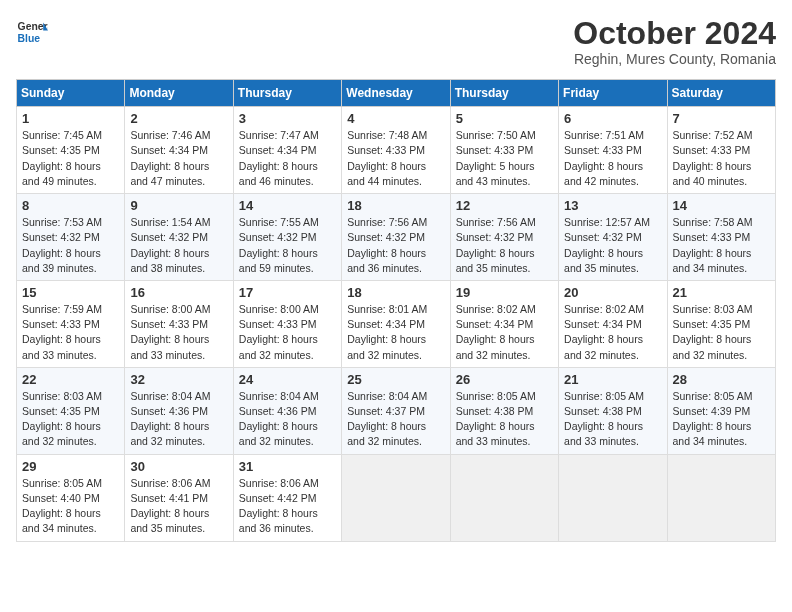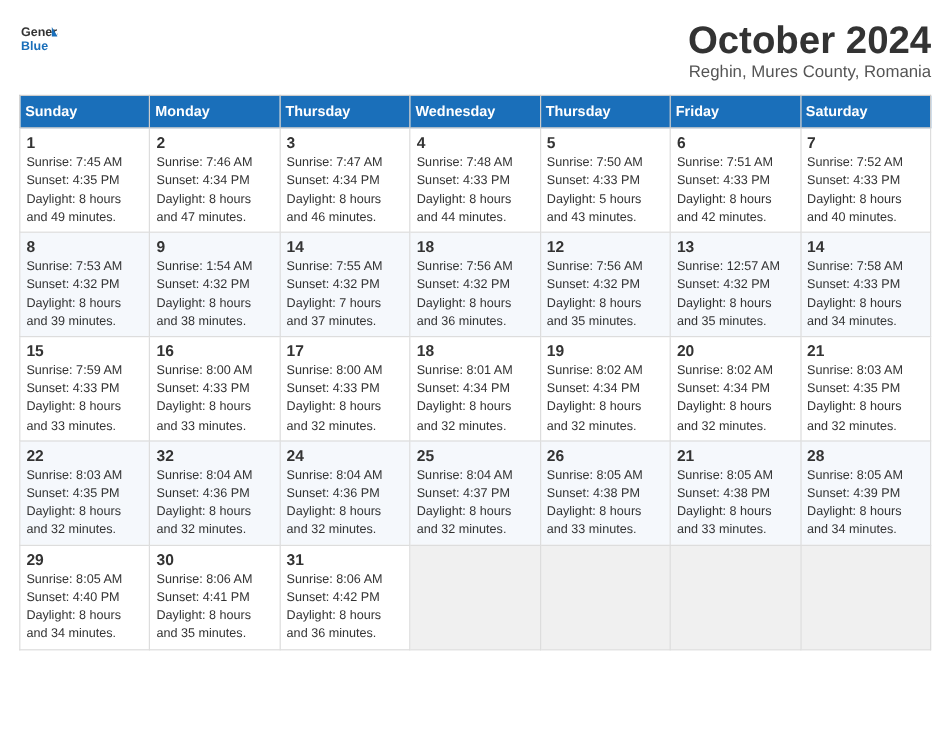--- a/index.html
+++ b/index.html
@@ -181,21 +181,21 @@
             <span>Sunrise: 1:54 AM</span><br>
             <span>Sunset: 4:32 PM</span><br>
             <span>Daylight: 8 hours and 38 minutes.</span>
           </div>
         </td>
         <td>
           <span class="day-num">14</span>
           <div class="day-info">
             <span>Sunrise: 7:55 AM</span><br>
             <span>Sunset: 4:32 PM</span><br>
-            <span>Daylight: 7 hours and 37 minutes.</span>
+            <span>Daylight: 8 hours and 59 minutes.</span>
           </div>
         </td>
         <td>
           <span class="day-num">18</span>
           <div class="day-info">
             <span>Sunrise: 7:56 AM</span><br>
             <span>Sunset: 4:32 PM</span><br>
             <span>Daylight: 8 hours and 36 minutes.</span>
           </div>
         </td>

